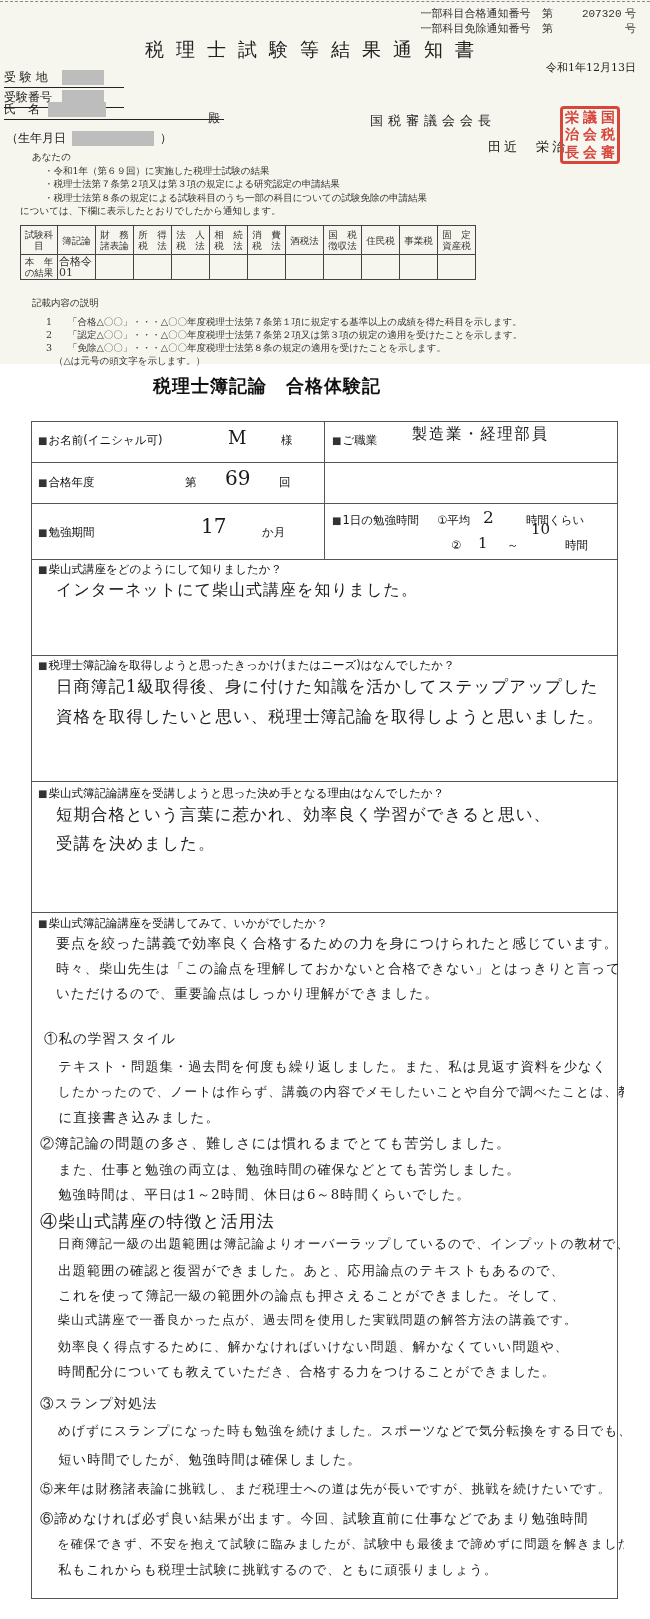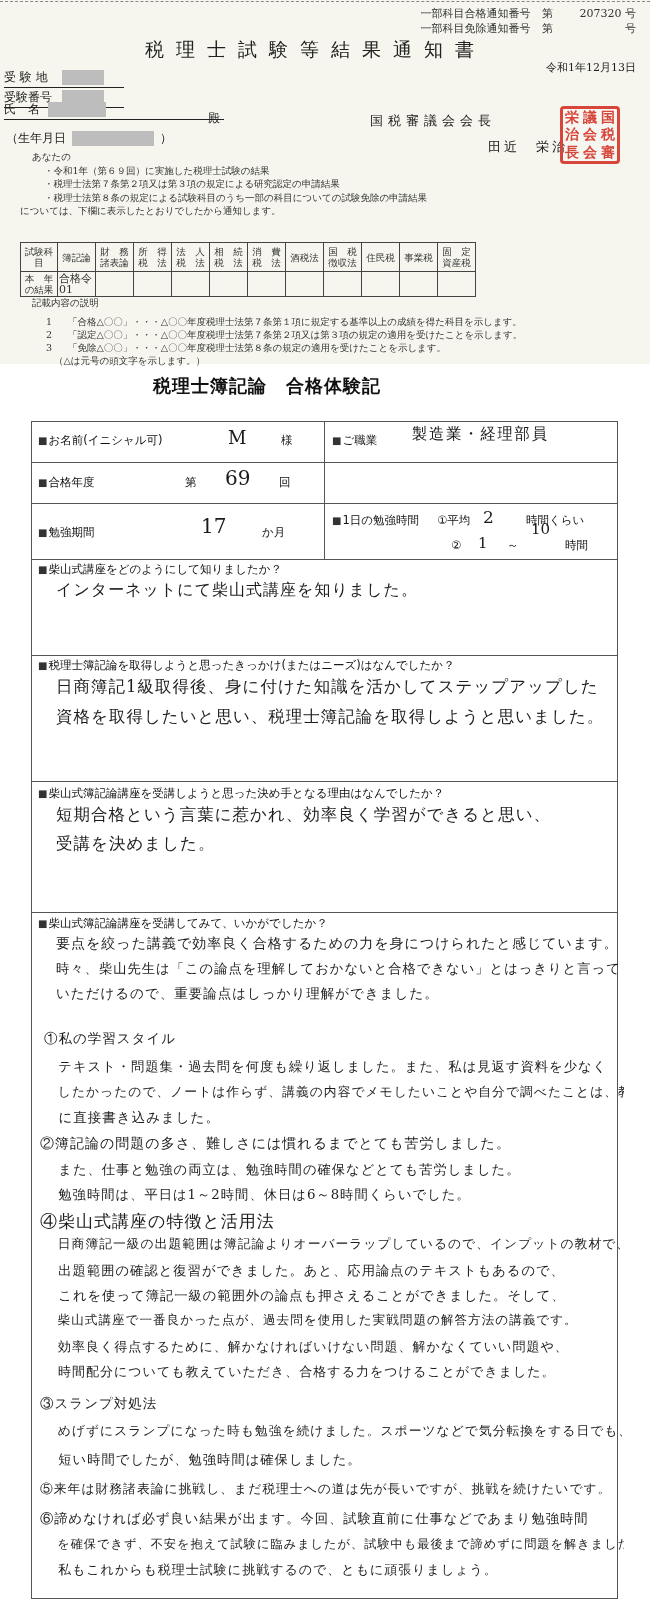--- a/index.html
+++ b/index.html
@@ -5,36 +5,36 @@
   * { box-sizing: border-box; margin: 0; padding: 0; }
   html, body { width: 650px; height: 1619px; background: #ffffff; overflow: hidden; }
   body { font-family: "DejaVu Serif", "Liberation Serif", serif; color: #222; position: relative; }
 
   
   .notice { position: absolute; left: 0; top: 0; width: 650px; height: 364px; background: #f6f6ee; }
   .notice .dash { position: absolute; left: 0; top: 1px; width: 650px; border-top: 1px dashed #888; }
   .notice-no { position: absolute; right: 14px; font-size: 11px; color: #333; white-space: nowrap; }
   .notice-no .lbl { display: inline-block; }
   .notice-no .dai { display: inline-block; margin-left: 8px; width: 24px; }
-  .notice-no .val { display: inline-block; width: 52px; text-align: right; }
+  .notice-no .val { display: inline-block; width: 52px; text-align: right; font-family: Liberation Mono, monospace; }
   .notice-no .go { display: inline-block; }
   .notice-title { position: absolute; left: 145px; top: 37px; font-size: 19px; letter-spacing: 12px; color: #222; }
   .notice-date { position: absolute; right: 14px; top: 60px; font-size: 11px; }
   .field-row { position: absolute; left: 4px; font-size: 12px; border-bottom: 1px solid #222; height: 20px; display: flex; align-items: center; }
   .mask { background: #bdbdbd; height: 15px; display: inline-block; }
   .sama { position: absolute; left: 208px; top: 110px; font-size: 12px; }
   .birth { position: absolute; left: 6px; top: 130px; font-size: 12px; display: flex; align-items: center; gap: 6px; }
   .issuer { position: absolute; left: 370px; top: 112px; font-size: 13px; letter-spacing: 5px; }
   .issuer-name { position: absolute; left: 488px; top: 138px; font-size: 13px; letter-spacing: 3px; }
   .seal { position: absolute; left: 560px; top: 106px; width: 60px; height: 58px; border: 3px solid #d8453a; border-radius: 4px; color: #d8453a; font-size: 14px; display: grid; grid-template-columns: repeat(3, 1fr); grid-template-rows: repeat(3, 1fr); text-align: center; line-height: 17px; font-weight: bold; background: rgba(255,255,255,0.2); }
   .intro { position: absolute; left: 32px; top: 150px; font-size: 9.5px; line-height: 13.5px; color: #333; }
   .intro .b { padding-left: 12px; }
   .intro .last { margin-left: -12px; }
 
-  table.results { position: absolute; left: 20px; top: 242px; border-collapse: collapse; font-size: 9.5px; color: #333; }
+  table.results { position: absolute; left: 20px; top: 225px; border-collapse: collapse; font-size: 9.5px; color: #333; }
   table.results td { border: 1px solid #444; text-align: center; vertical-align: middle; line-height: 11px; height: 29px; width: 38px; padding: 0 1px; }
   table.results tr.r1 td { height: 25px; }
   table.results tr.r2 td { height: 26px; }
   table.results td.h0 { width: 37px; }
   table.results td.val { font-size: 11px; text-align: left; margin-top: 12px; }
 
   .expl { position: absolute; left: 32px; top: 296px; font-size: 9.5px; color: #333; line-height: 13px; }
   .expl .title { margin-bottom: 6px; }
   .expl .row { padding-left: 14px; }
   .expl .row span.n { display: inline-block; width: 22px; }

